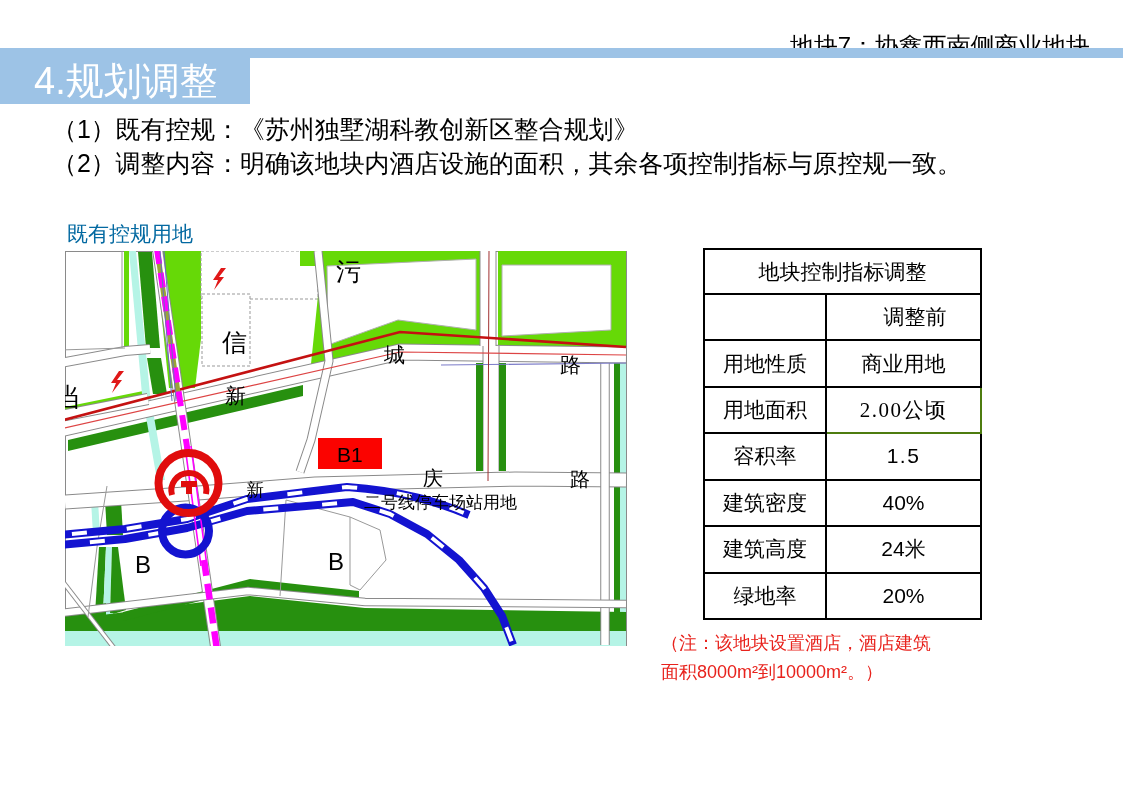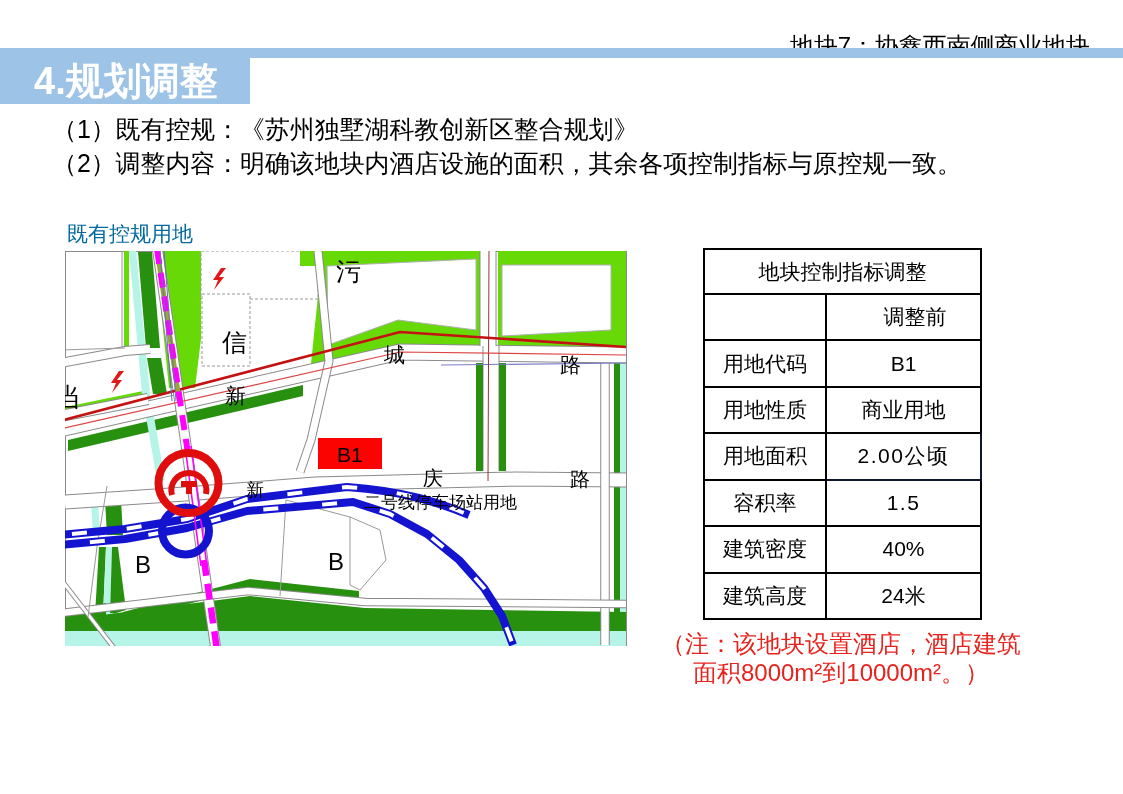--- a/index.html
+++ b/index.html
@@ -9,21 +9,21 @@
 </style>
 </head>
 <body>
 
 <div class="abs" style="left:790px;top:12px;font-size:23.9px;line-height:30px;color:#000;white-space:nowrap;margin-top:19px;">地块7：协鑫西南侧商业地块</div>
 
 <div class="abs" style="left:0;top:48px;width:1123px;height:10px;background:#9dc3e6;"></div>
 
 <div class="abs" style="left:0;top:48px;width:250px;height:56px;background:#9dc3e6;"></div>
 
-<div class="abs" style="left:34px;top:56px;font-size:38px;font-weight:bold;color:#fff;">4.规划调整</div>
+<div class="abs" style="left:34px;top:56px;font-size:38px;font-weight:normal;color:#fff;">4.规划调整</div>
 
 <div class="abs" style="left:52px;top:112px;font-size:24.9px;color:#000;line-height:34px;">（1）既有控规：《苏州独墅湖科教创新区整合规划》<br>（2）调整内容：明确该地块内酒店设施的面积，其余各项控制指标与原控规一致。</div>
 
 <div class="abs" style="left:67px;top:220px;font-size:21px;color:#0369a1;">既有控规用地</div>
 
 <svg class="abs" style="left:65px;top:251px;" width="562" height="395" viewBox="0 0 562 395">
 
   <rect x="0.5" y="0.5" width="561" height="394" fill="#ffffff" stroke="#8a8a8a" stroke-width="1"></rect>
 
   <polygon points="92,0 136,0 136,88 130,137 104,137 92,20" fill="#66d907"></polygon>
@@ -191,39 +191,39 @@
     </colgroup>
   <tbody>
       <tr style="height:45px;">
         <td colspan="2" style="border:2px solid #000;">地块控制指标调整</td>
       </tr>
   <tr>
         <td style="border:2px solid #000;"></td>
         <td style="border:2px solid #000;padding-left:24px;">调整前</td>
       </tr>
   <tr>
-        <td style="border:2px solid #000;">用地代码</td>
-        <td style="border:2px solid #000;">B1</td>
-      </tr>
-  <tr>
         <td style="border:2px solid #000;">用地性质</td>
         <td style="border:2px solid #000;margin-top:25px;">商业用地</td>
       </tr>
   <tr>
         <td style="border:2px solid #000;">用地面积</td>
-        <td style="border:2px solid #0f172a;letter-spacing:1.5px;">2.00公顷</td>
+        <td style="border:2px solid #4d7c0f;letter-spacing:1.5px;font-family:Liberation Serif, serif;">2.00公顷</td>
       </tr>
   <tr>
         <td style="border:2px solid #000;">容积率</td>
         <td style="border:2px solid #000;letter-spacing:1.5px;">1.5</td>
       </tr>
   <tr>
         <td style="border:2px solid #000;">建筑密度</td>
         <td style="border:2px solid #000;">40%</td>
       </tr>
   <tr>
         <td style="border:2px solid #000;">建筑高度</td>
         <td style="border:2px solid #000;">24米</td>
       </tr>
+  <tr>
+        <td style="border:2px solid #000;">绿地率</td>
+        <td style="border:2px solid #000;">20%</td>
+      </tr>
 </tbody>
   </table>
 
-<div class="abs" style="left:661px;top:629px;font-size:24px;color:#e8221c;line-height:29px;text-align:center;">（注：该地块设置酒店，酒店建筑<br>面积8000m²到10000m²。）</div>
+<div class="abs" style="left:661px;top:629px;font-size:18px;color:#e8221c;line-height:29px;">（注：该地块设置酒店，酒店建筑<br>面积8000m²到10000m²。）</div>
 
 </body></html>

